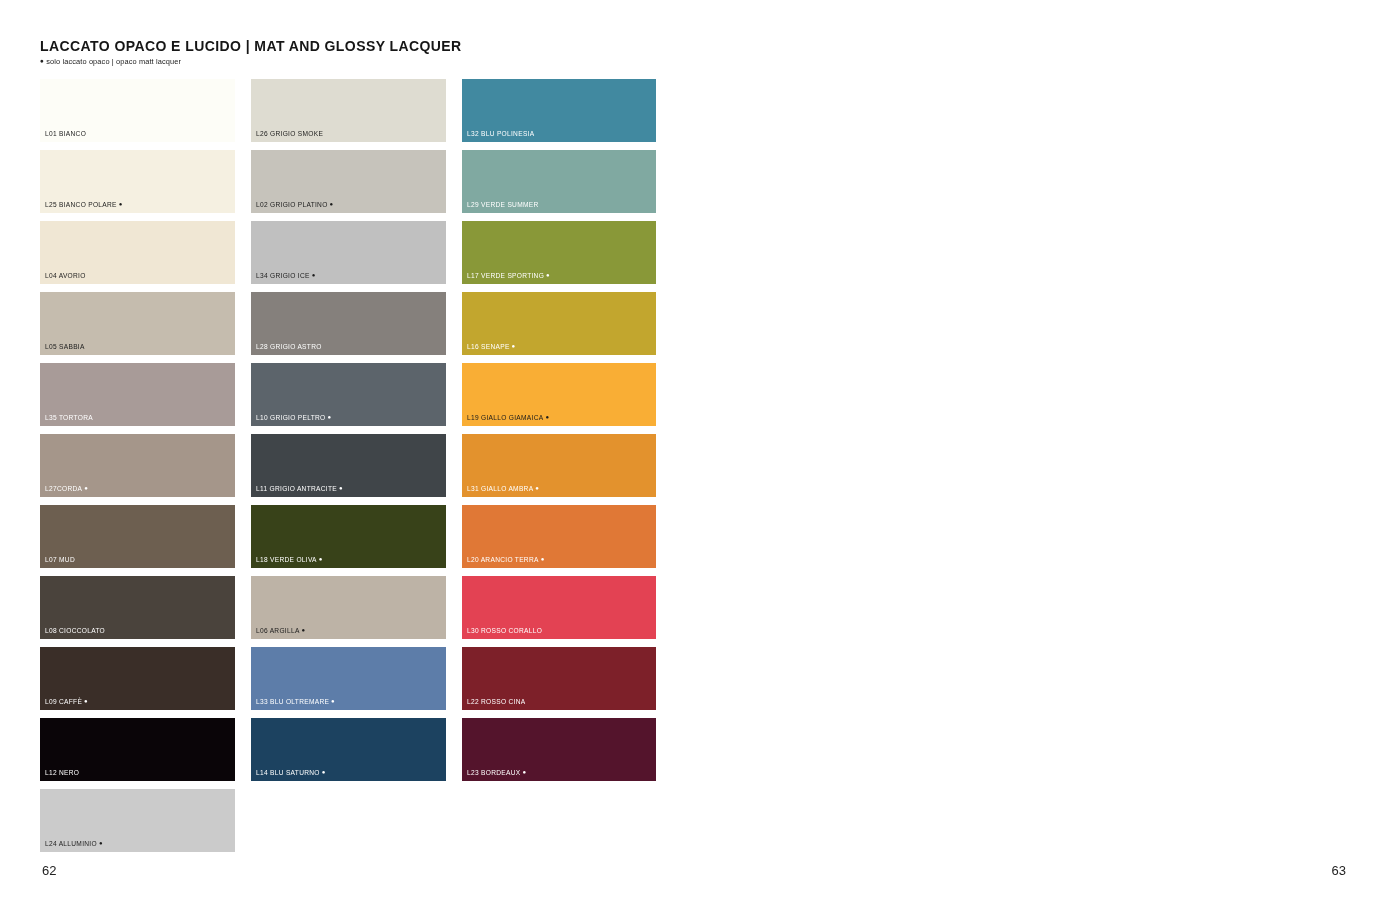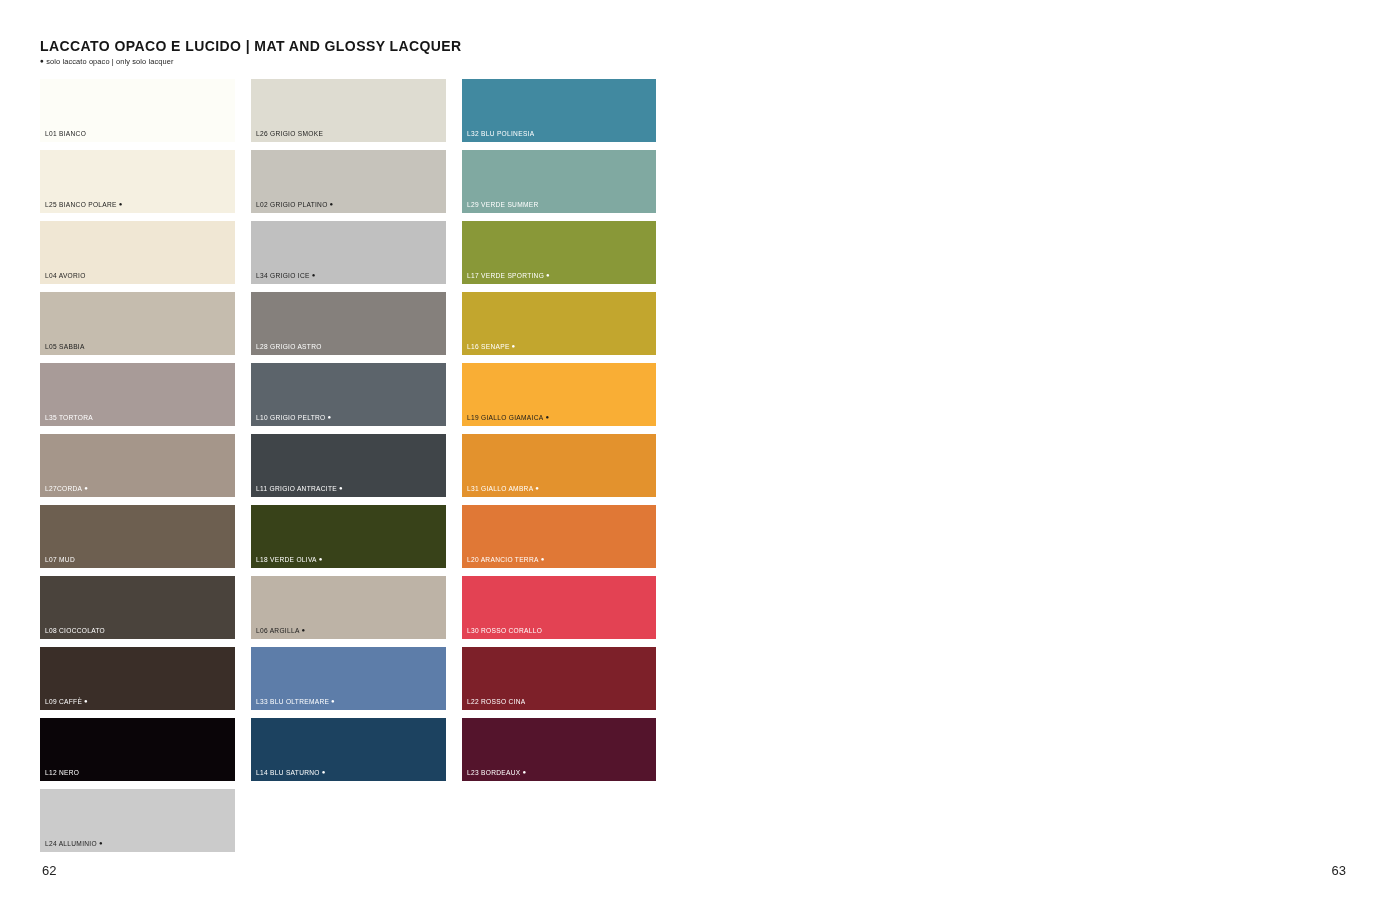--- a/index.html
+++ b/index.html
@@ -53,21 +53,21 @@
 <body>
 
 <div class="spread">
 
   <div class="page page-left">
 
     <div class="lhead">
       <div class="sec-title">LACCATO OPACO E LUCIDO | MAT AND GLOSSY LACQUER</div>
       <div class="sec-sub">
         <span class="bullet">●</span>
-        <span>solo laccato opaco | only solo lacquer</span>
+        <span>solo laccato opaco | opaco matt lacquer</span>
       </div>
     </div>
 
     <div class="grid lacquer" id="lacquer-grid">
         <div class="col">
           <div class="swatch light" style="background: rgb(253, 253, 247);">
             <span class="lbl">L01 BIANCO</span>
           </div>
           <div class="swatch light" style="background: rgb(245, 240, 225);">
             <span class="lbl">L25 BIANCO POLARE<span class="dot"> ●</span></span>

